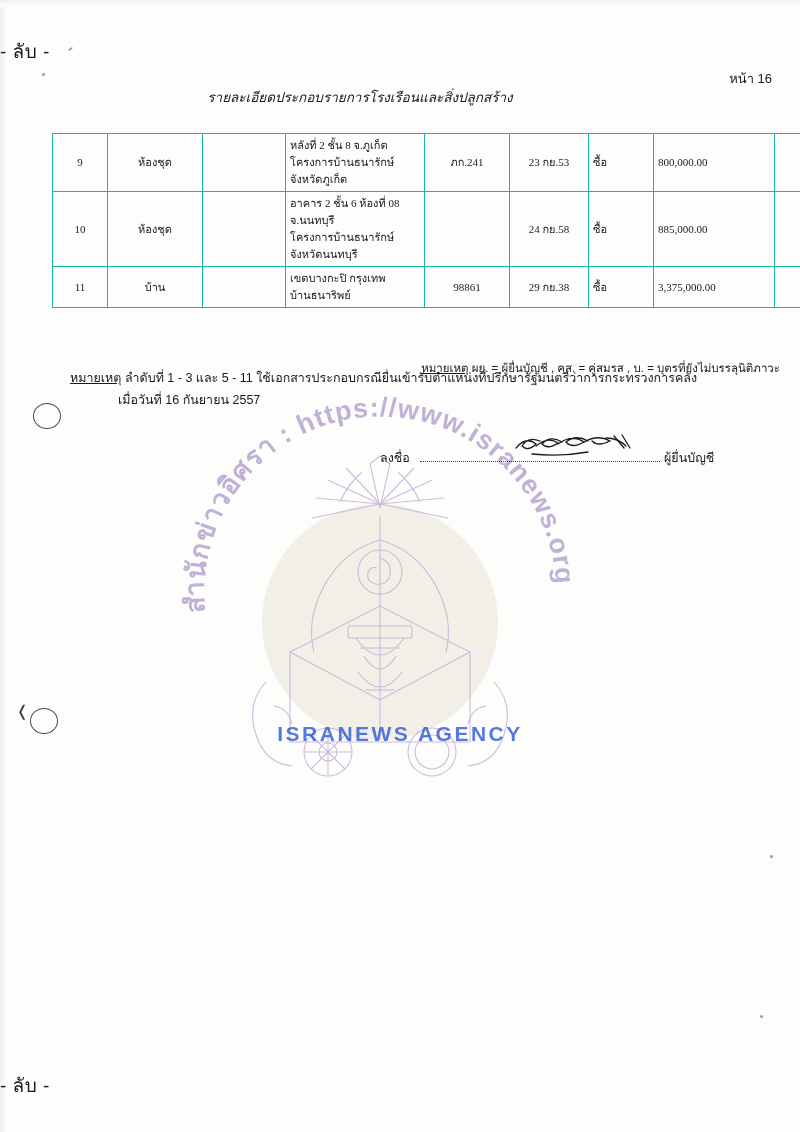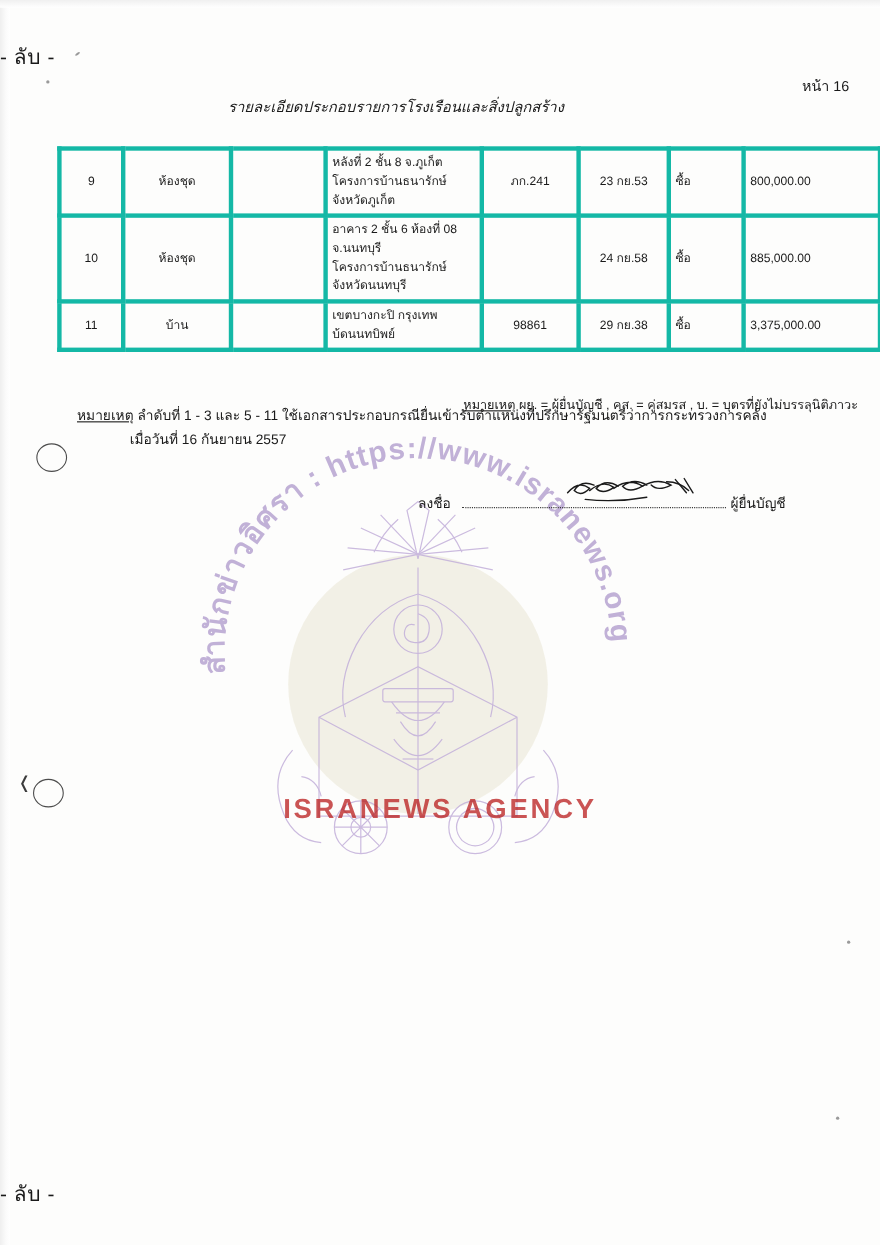--- a/index.html
+++ b/index.html
@@ -52,24 +52,24 @@
   }
   .wm-wrap svg { display: block; }
 
   .wm-agency {
     position: absolute;
     left: 0;
     top: 722px;
     width: 800px;
     text-align: center;
     font-family: "Liberation Sans", sans-serif;
-    font-size: 25px;
+    font-size: 21px;
     letter-spacing: 2.5px;
     font-weight: 700;
-    color: #b91c1c;
+    color: #1d4ed8;
     opacity: 0.75;
     z-index: 4;
     pointer-events: none;
   }
 
   
   .center-line {
     position: absolute;
     width: 800px;
     text-align: left;
@@ -102,24 +102,25 @@
     width: 694px;
     z-index: 2;
   }
   table.assets {
     border-collapse: collapse;
     width: 694px;
     table-layout: fixed;
     font-size: 11px;
   }
   table.assets td {
-    border: 4px solid #14b8a6;
+    border: 1px solid #14b8a6;
     padding: 3px 4px;
     vertical-align: middle;
     line-height: 1.55;
+    font-family: Liberation Serif, serif;
   }
   td.c-no      { width: 46px;  text-align: center; }
   td.c-type    { width: 86px;  text-align: center; }
   td.c-blank1  { width: 74px;  }
   td.c-loc     { width: 130px; text-align: left; }
   td.c-doc     { width: 76px;  text-align: center; }
   td.c-date    { width: 70px;  text-align: center; }
   td.c-acq     { width: 56px;  text-align: left; }
   td.c-value   { width: 112px; text-align: left; padding-right: 16px; }
   td.c-owner1  { width: 24px;  text-align: center; }
@@ -296,21 +297,21 @@
           <td class="c-owner1"></td>
 
         </tr>
 
         <tr>
           <td class="c-no">11</td>
           <td class="c-type">บ้าน</td>
           <td class="c-blank1"></td>
           <td class="c-loc">
             <span class="loc-line">เขตบางกะปิ กรุงเทพ</span>
-            <span class="loc-line">บ้ดนนทบิพย์</span>
+            <span class="loc-line">บ้านธนาริพย์</span>
           </td>
           <td class="c-doc">98861</td>
           <td class="c-date">29 กย.38</td>
           <td class="c-acq">ซื้อ</td>
           <td class="c-value">3,375,000.00</td>
           <td class="c-owner1"></td>
 
         </tr>
 
       </tbody>

